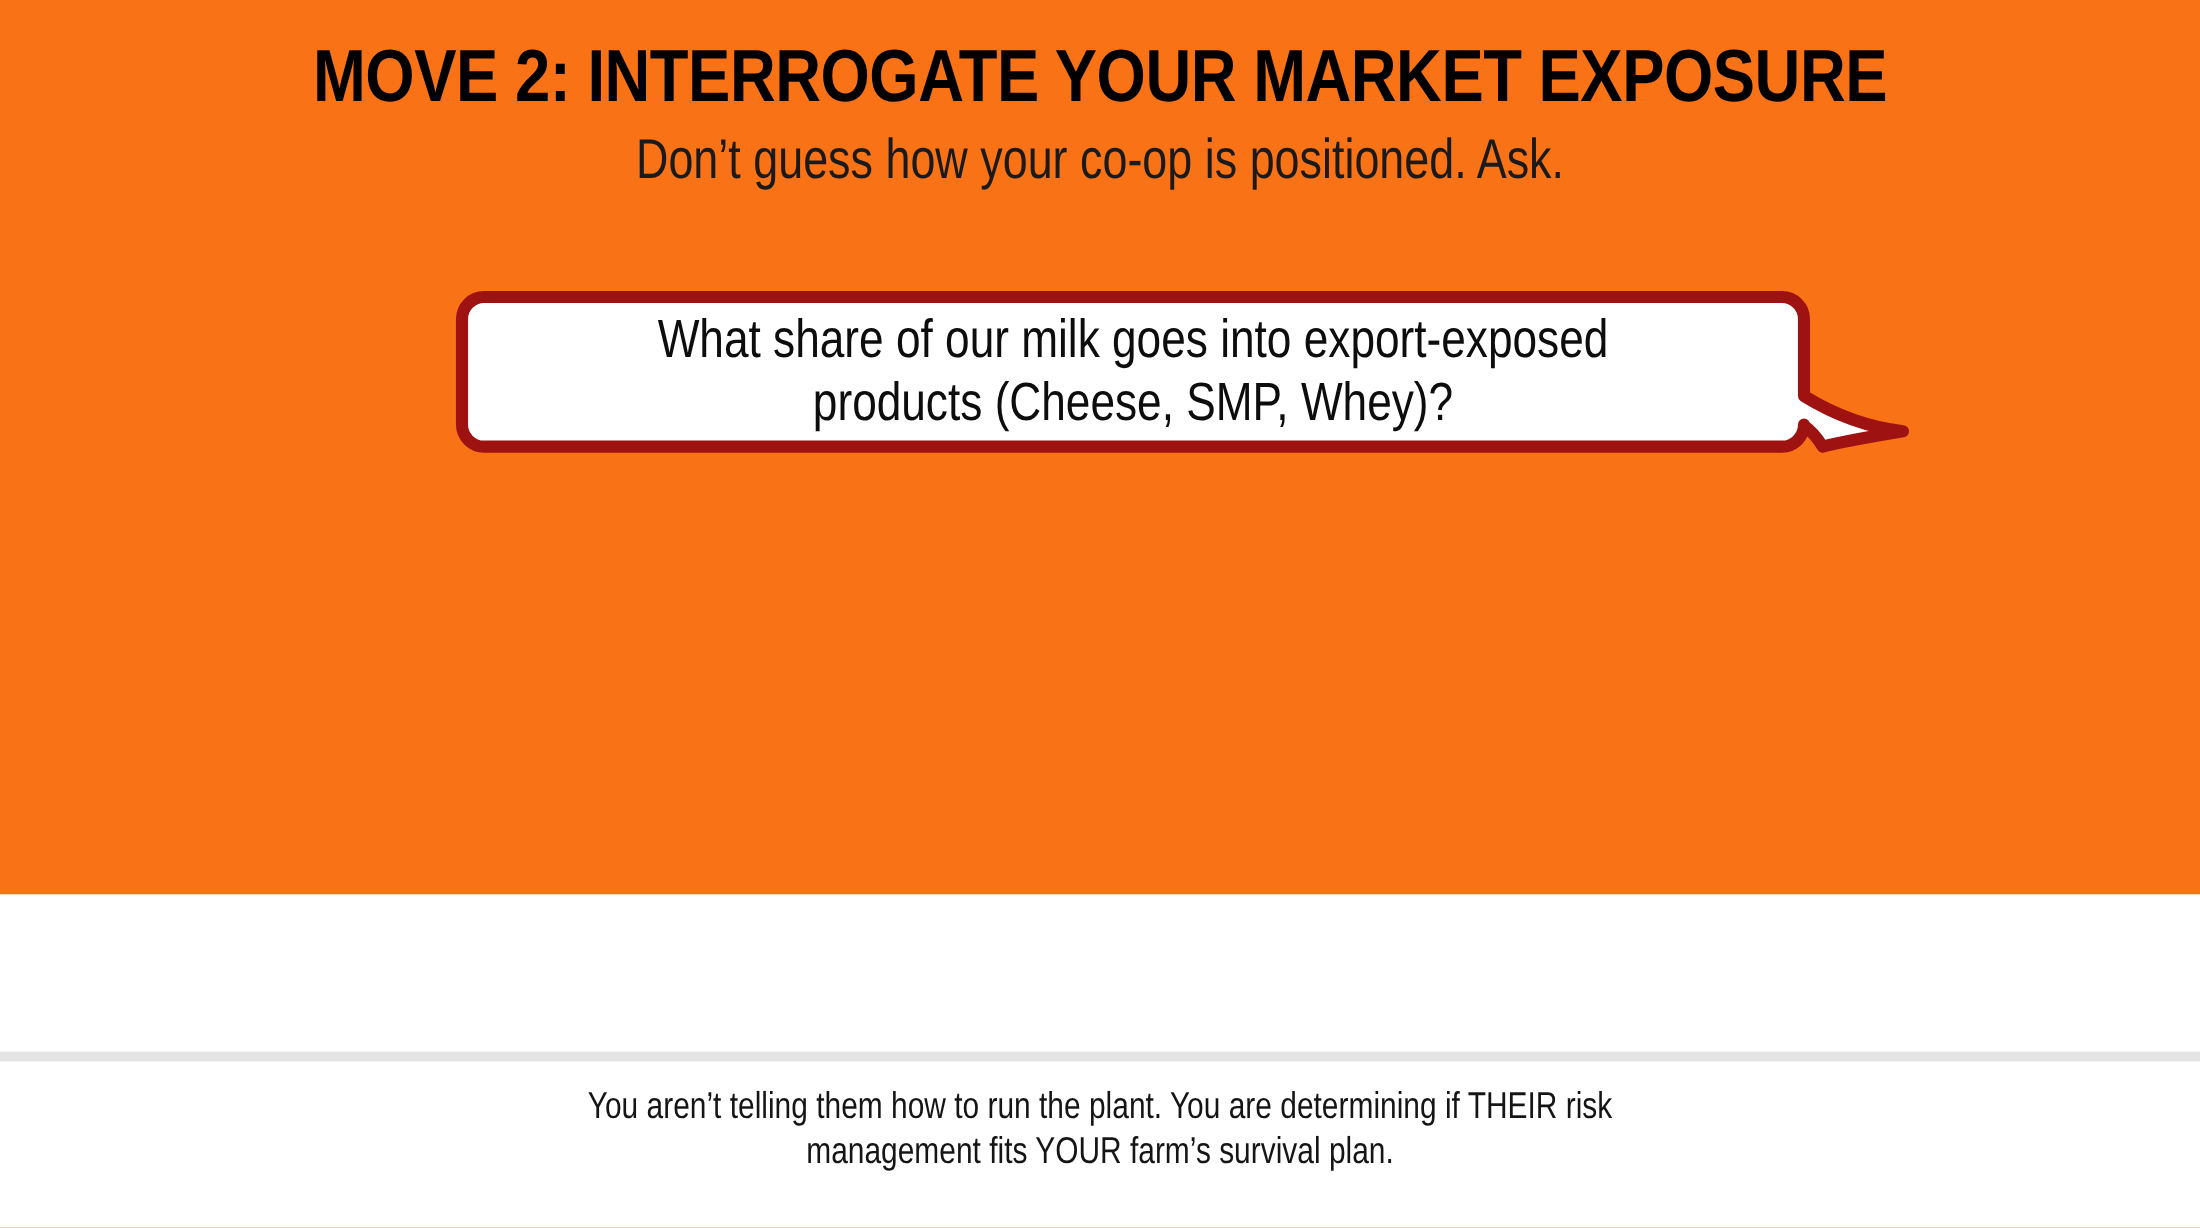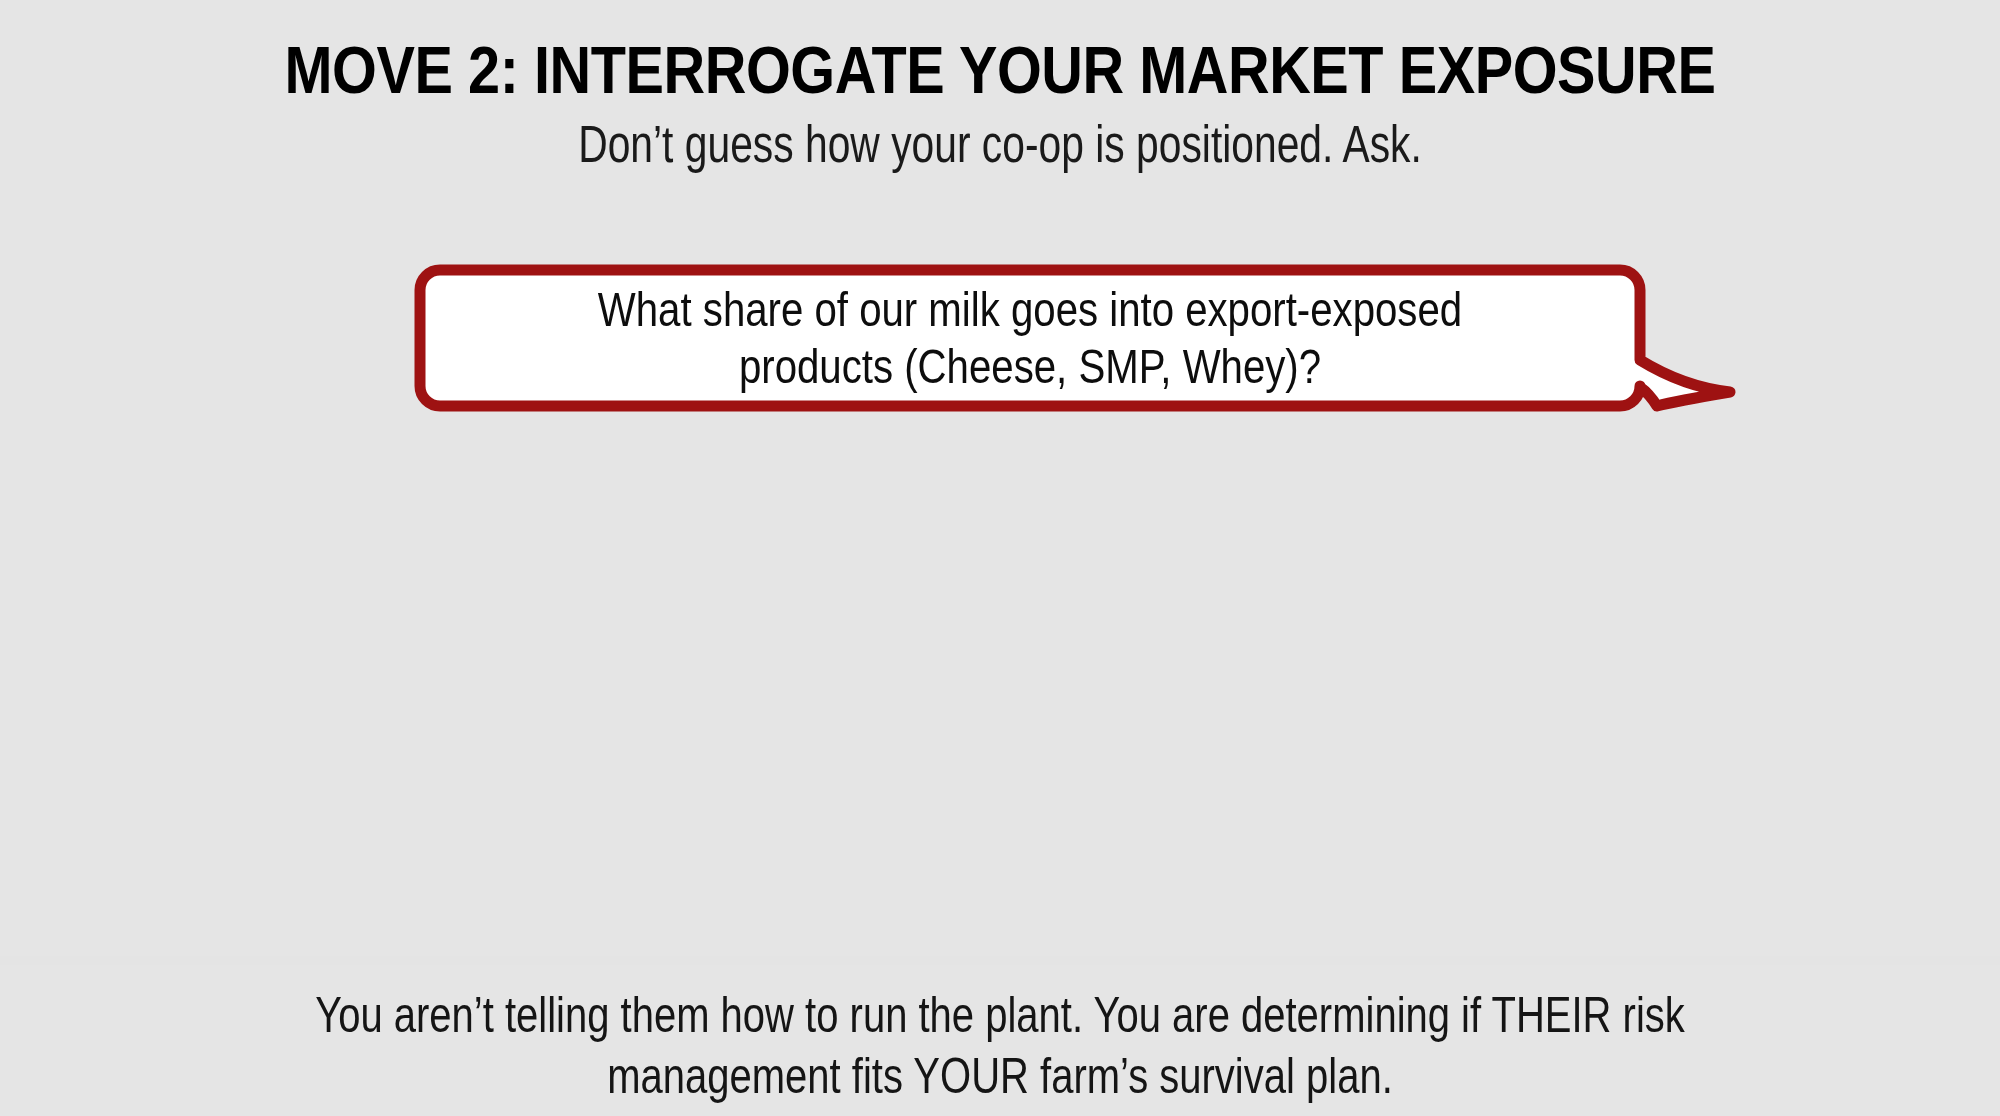--- a/index.html
+++ b/index.html
@@ -11,22 +11,22 @@
     height: 1116px;
     background: #ffffff;
     font-family: "Liberation Sans", "DejaVu Sans", sans-serif;
     overflow: hidden;
     position: relative;
   }
 
   .slide {
     position: relative;
     width: 2000px;
-    height: 1116px;
-    background: #e5e5e5;
+    height: 813px;
+    background: #f97316;
   }
 
   
   .header {
     position: absolute;
     top: 34px;
     left: 0;
     width: 2000px;
     text-align: center;
   }
@@ -105,21 +105,21 @@
     width: 2000px;
     height: 9px;
     background: #e4e4e4;
   }
   .footer {
     position: absolute;
     left: 0;
     top: 985px;
     width: 2000px;
     text-align: center;
-    font-size: 50px;
+    font-size: 34px;
     line-height: 1.22;
     color: #151515;
   }
   .footer .ln {
     display: block;
     white-space: nowrap;
     transform: scaleX(0.80);
   }
 </style>
 </head>

